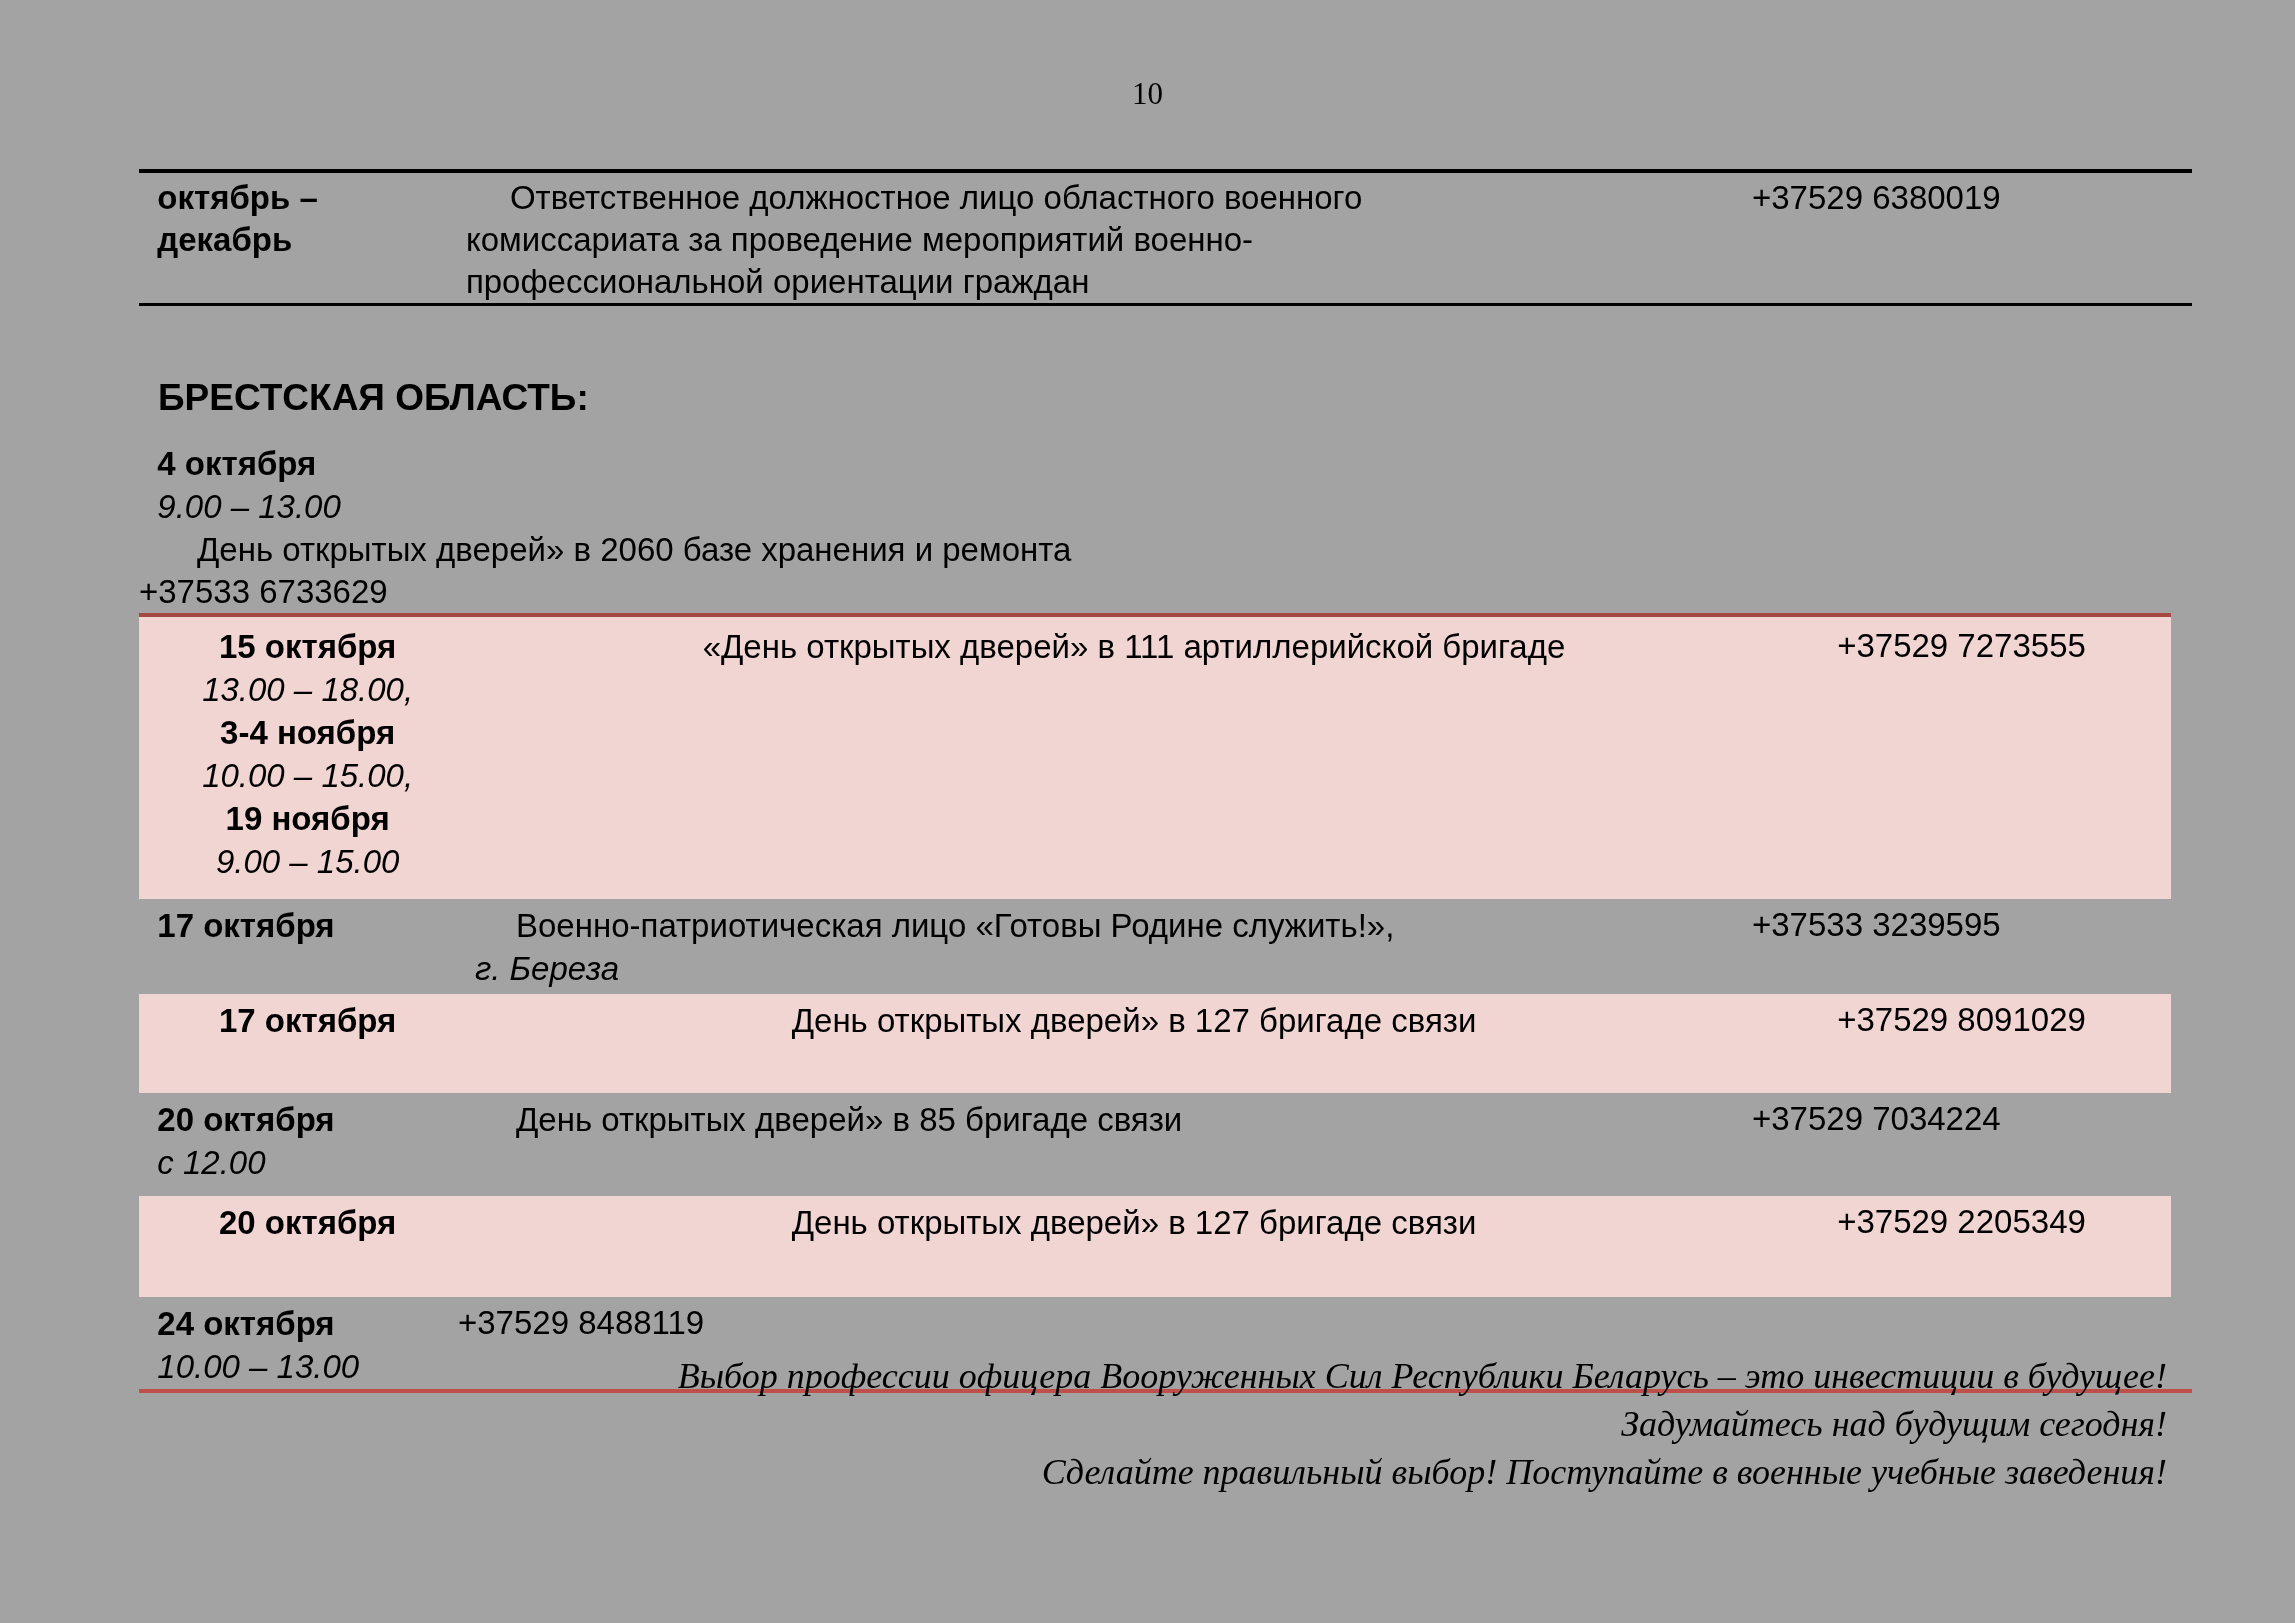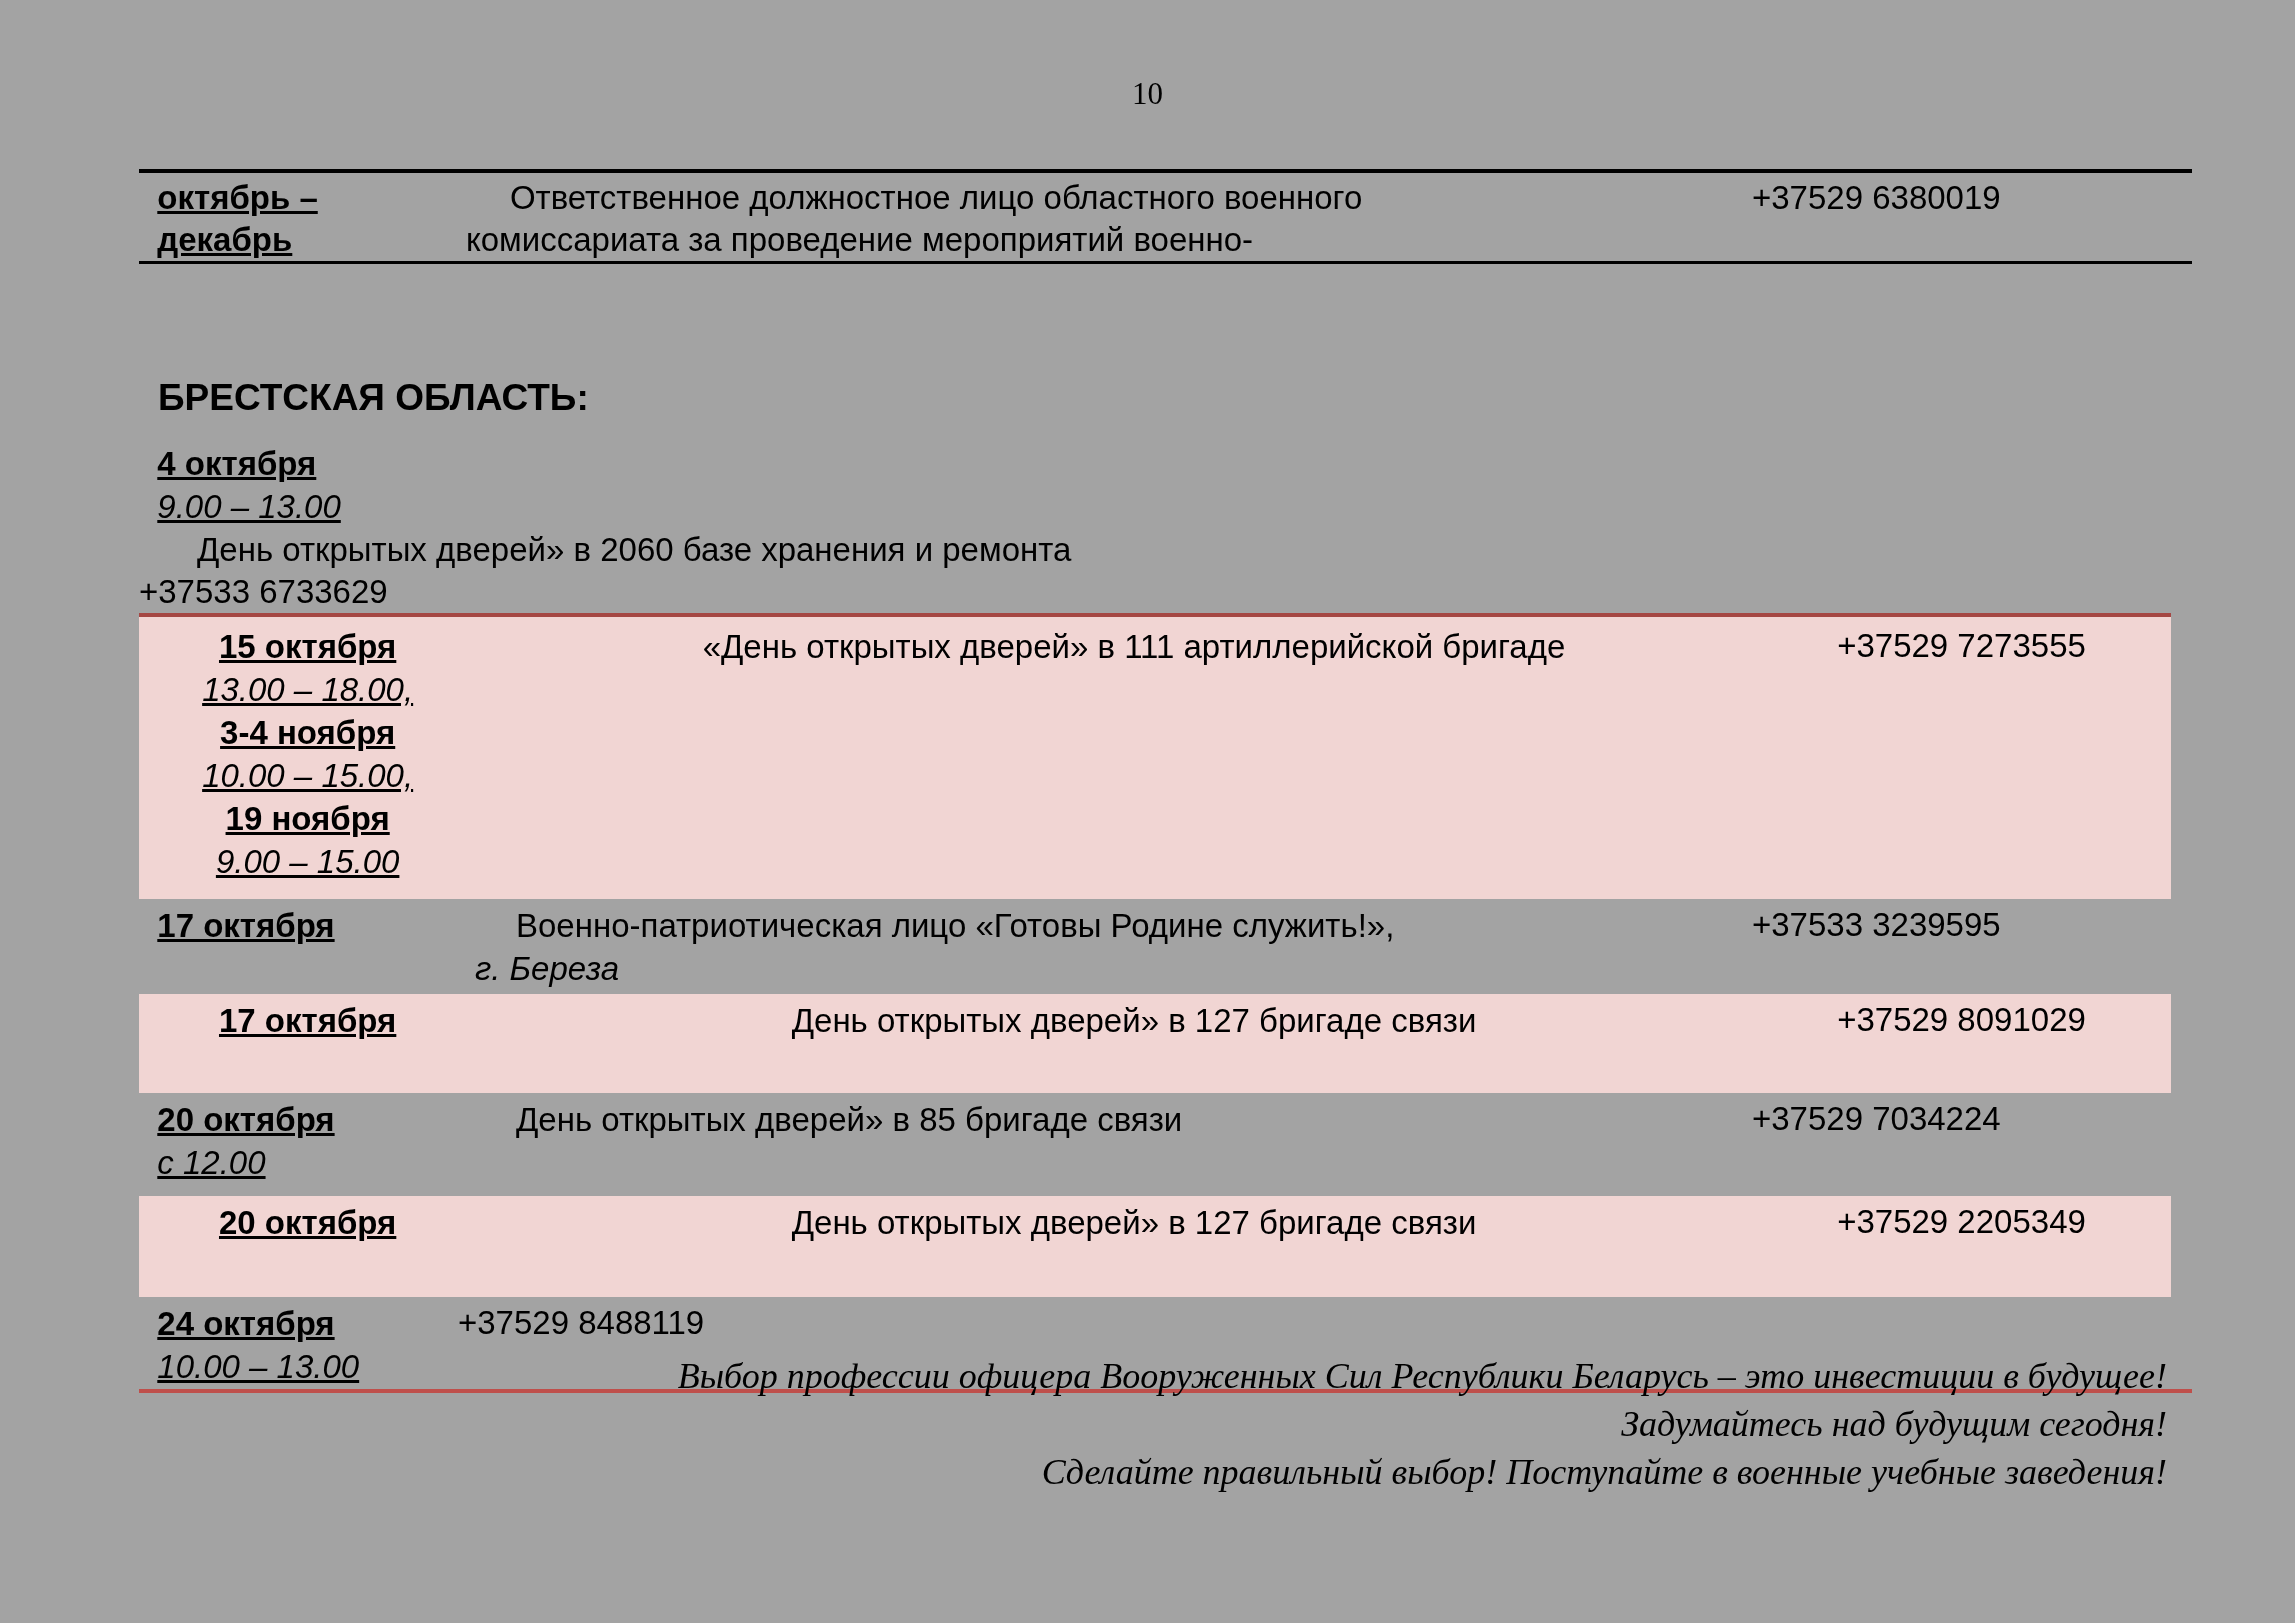--- a/index.html
+++ b/index.html
@@ -17,21 +17,21 @@
     font-family:"Liberation Serif",serif;
     font-size:31px;line-height:34px;
   }
   
   .t1{
     position:absolute;left:139px;top:169px;width:2053px;
     border-top:4.6px solid #000;
     border-bottom:3.9px solid #000;
   }
   .trow{display:flex;padding-top:3.9px;}
-  .date-col{width:319px;padding-left:18.3px;box-sizing:border-box;flex:none;text-decoration:underline;}
+  .date-col{width:319px;padding-left:18.3px;box-sizing:border-box;flex:none;}
   .event-col{width:1294px;padding-left:7.9px;box-sizing:border-box;flex:none;}
   .phone-col{flex:1;}
   .line,.dline,.phone{font-size:33px;line-height:42px;}
   .t1 .line.ind{padding-left:44px;}
   .b{font-weight:bold;}
   .i{font-style:italic;}
   
   .section-heading{
     position:absolute;left:158px;top:378px;
     font-size:37px;font-weight:bold;line-height:39px;
@@ -72,20 +72,21 @@
 
   <div class="t1">
     <div class="trow">
       <div class="date-col">
         <div class="dline b">октябрь –</div>
         <div class="dline b">декабрь</div>
       </div>
       <div class="event-col">
         <div class="line ind">Ответственное должностное лицо областного военного</div>
         <div class="line">комиссариата за проведение мероприятий военно-</div>
+        <div class="line">профессиональной ориентации граждан</div>
       </div>
       <div class="phone-col">
         <div class="phone">+37529 6380019</div>
       </div>
     </div>
   </div>
 
   <div class="section-heading">БРЕСТСКАЯ ОБЛАСТЬ:</div>
 
   <div class="t2">

